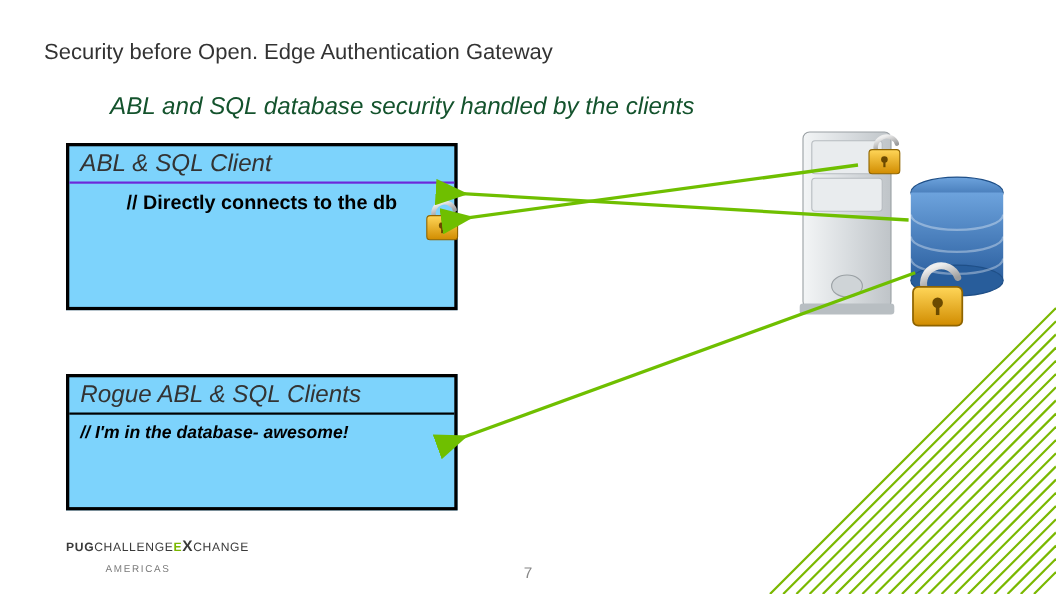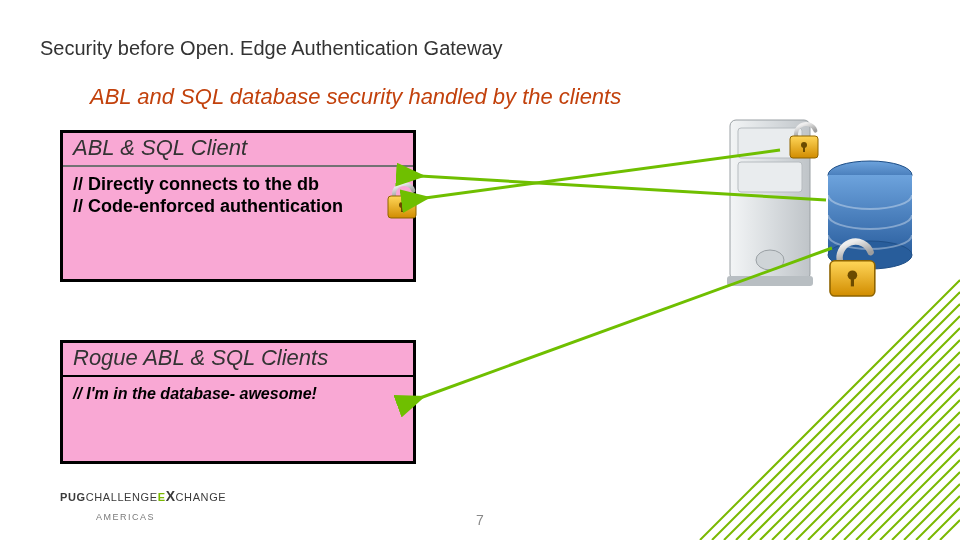--- a/index.html
+++ b/index.html
@@ -17,30 +17,30 @@
     position: absolute;
     left: 40px;
     top: 24px;
     font-size: 20px;
     font-weight: 400;
     color: #333;
     margin-top: 13px;
   }
   .subtitle {
     position: absolute;
-    left: 90px;
+    left: 100px;
     top: 84px;
     font-size: 22px;
     font-style: italic;
-    color: #c2410c;
+    color: #14532d;
   }
   .box {
     position: absolute;
     border: 3px solid #000;
-    background: #f9a8d4;
+    background: #7dd3fc;
   }
   .box-inner {
     padding: 6px 10px 8px 10px;
   }
   .box-title {
     font-size: 22px;
     font-style: italic;
     color: #333;
     padding: 2px 10px 4px 10px;
   }
@@ -97,23 +97,22 @@
 </style>
 </head>
 <body>
 
 <div class="title">Security before Open. Edge Authentication Gateway</div>
 
 <div class="subtitle">ABL and SQL database security handled by the clients</div>
 
 <div class="box" style="left:60px; top:130px; width:350px; height:146px;">
   <div class="box-title">ABL &amp; SQL Client</div>
-  <div class="box-inner" style="border-top:2px solid #737373;">
+  <div class="box-inner" style="border-top:2px solid #6d28d9;text-align:center;">
     <div class="code-line">// Directly connects to the db</div>
-    <div class="code-line">// Code-enforced authentication</div>
   </div>
 </div>
 
 <div class="box" style="left:60px; top:340px; width:350px; height:118px;">
   <div class="box-title">Rogue ABL &amp; SQL Clients</div>
   <div class="box-inner" style="border-top:2px solid #000;">
     <div class="code-italic">// I'm in the database- awesome!</div>
   </div>
 </div>
 

